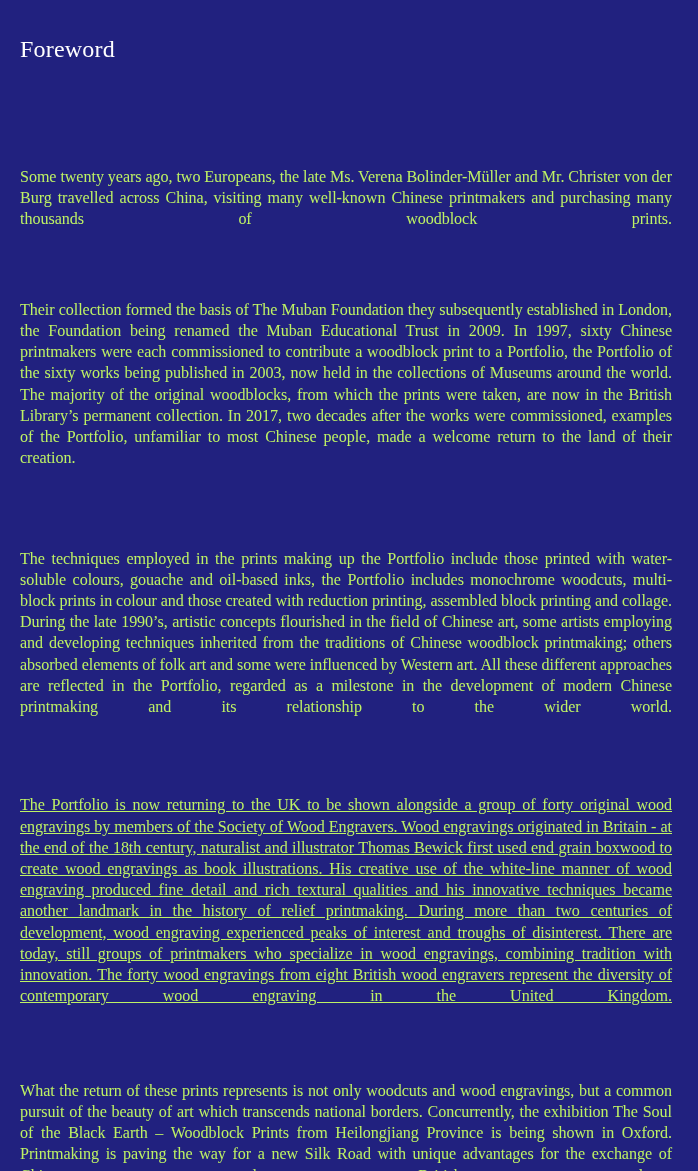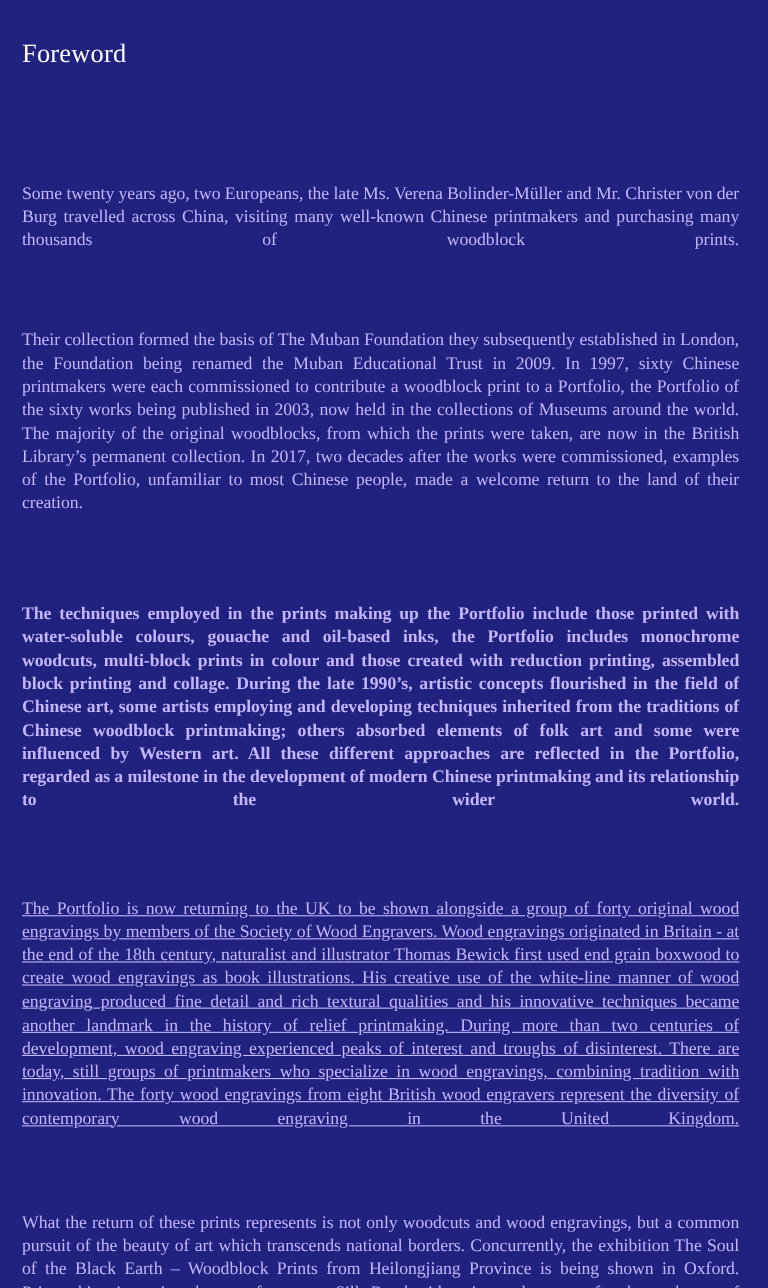--- a/index.html
+++ b/index.html
@@ -37,28 +37,28 @@
     position: absolute;
     left: 20px;
     top: 166px;
     width: 652px;
   }
   .para {
     font-size: 16.1px;
     line-height: 21.2px;
     text-align: justify;
     text-justify: inter-word;
-    color: #c4b5fd;
+    color: #bef264;
     margin: 0 0 0 0;
     letter-spacing: -0.05px;
     word-spacing: -0.1px;
   }
   .para.gap-1 { margin-bottom: 48px; }
   .para.gap-2 { margin-bottom: 58px; }
-  .para.gap-3 { margin-bottom: 56px; font-weight: bold; }
+  .para.gap-3 { margin-bottom: 56px; }
   .para.gap-4 { margin-bottom: 52px; text-decoration: underline; }
   .para.gap-last { margin-bottom: 0; }
   
   .para:after {
     content: "";
     display: inline-block;
     width: 100%;
   }
 </style>
 </head>

